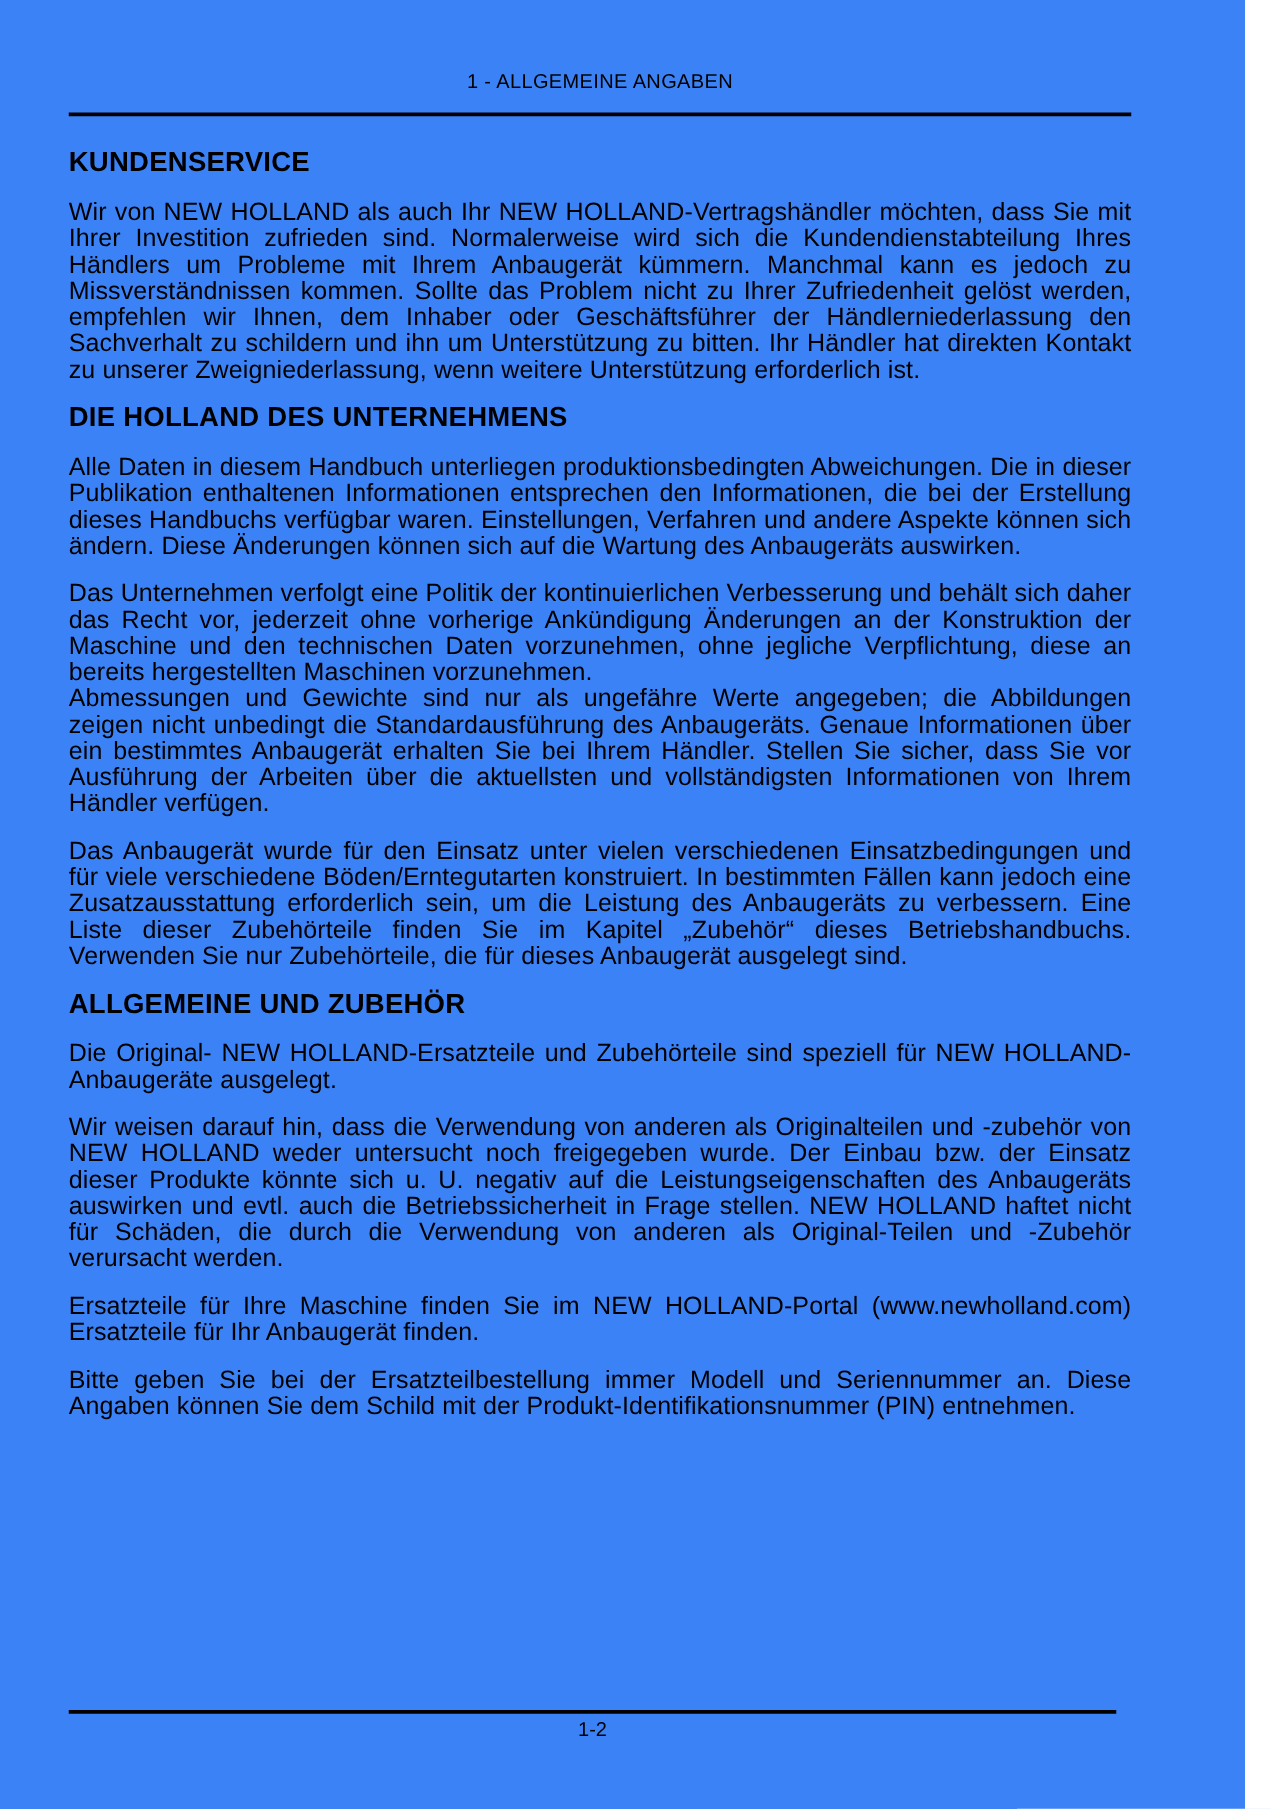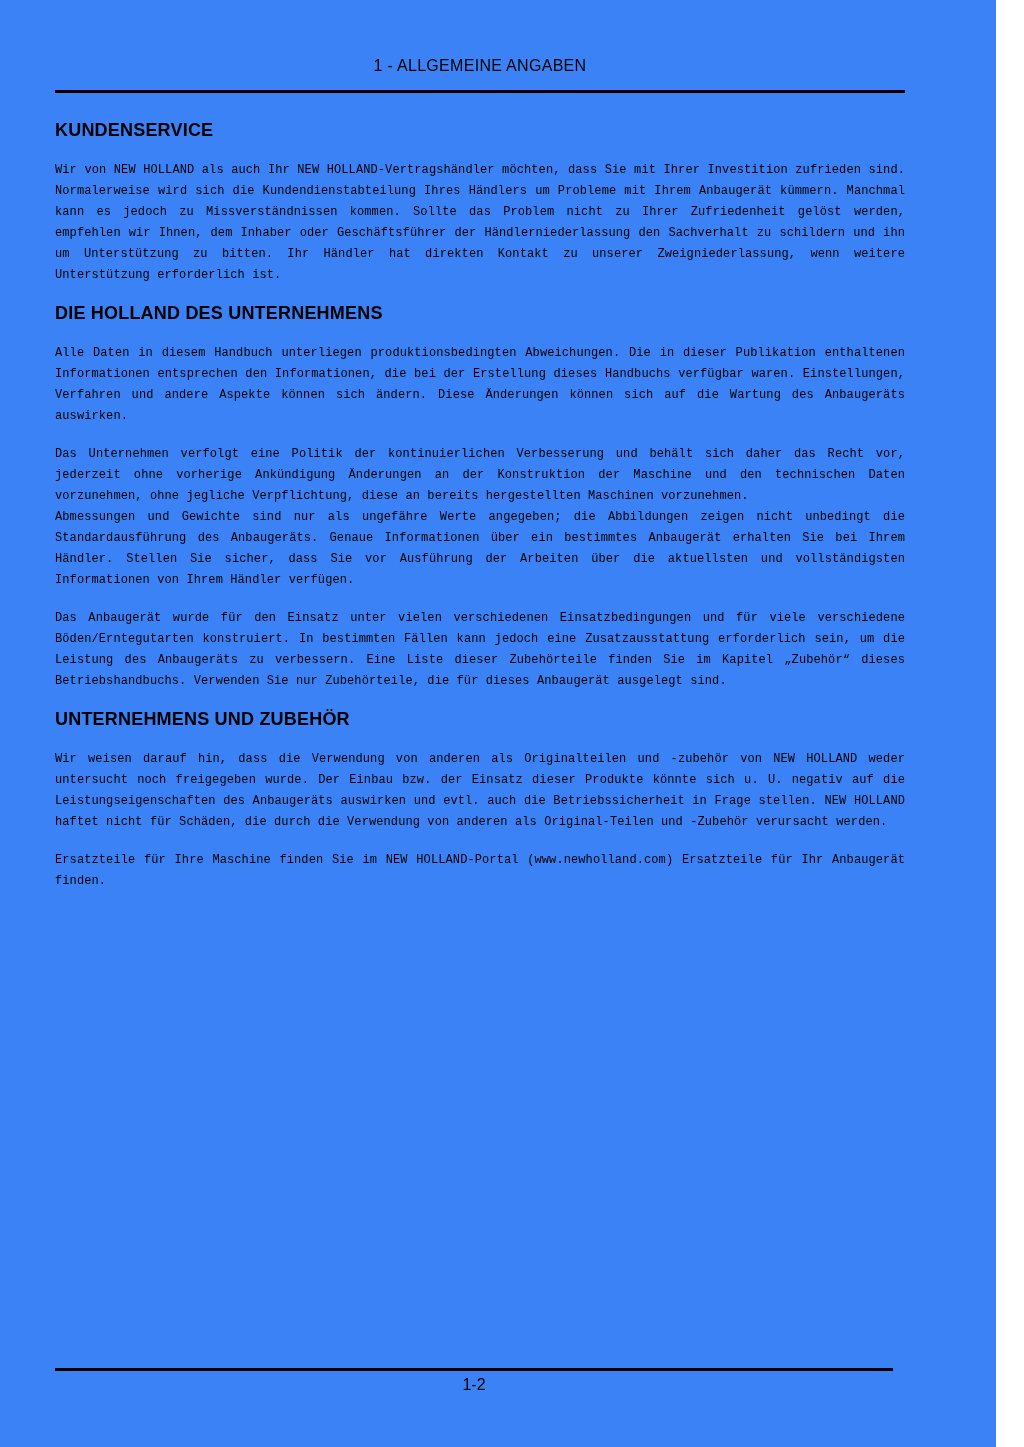--- a/index.html
+++ b/index.html
@@ -39,36 +39,35 @@
     border-top: 3px solid #000000;
     margin: 0;
   }
   .header-rule {
     margin-top: 15px;
   }
   section.doc-section {
     display: block;
   }
   h2.section-heading {
-    font-size: 18px;
+    font-size: 22px;
     line-height: 26px;
     font-weight: 700;
     margin: 14px 0 0 0;
     letter-spacing: 0.2px;
   }
   #sections > section:first-child h2.section-heading {
     margin-top: 24px;
   }
   p.paragraph {
-    font-size: 12px;
+    font-size: 20px;
     line-height: 21px;
     margin: 17px 0 0 0;
     text-align: justify;
     letter-spacing: 0.1px;
-    font-family: Liberation Mono, monospace;
   }
   p.paragraph.tight {
     margin-top: 0;
   }
   .footer {
     position: absolute;
     top: 1368px;
     left: 55px;
     right: 103px;
   }
@@ -97,23 +96,25 @@
   <p class="paragraph">Alle Daten in diesem Handbuch unterliegen produktionsbedingten Abweichungen. Die in dieser Publikation enthaltenen Informationen entsprechen den Informationen, die bei der Erstellung dieses Handbuchs verfügbar waren. Einstellungen, Verfahren und andere Aspekte können sich ändern. Diese Änderungen können sich auf die Wartung des Anbaugeräts auswirken.</p>
           <p class="paragraph">Das Unternehmen verfolgt eine Politik der kontinuierlichen Verbesserung und behält sich daher das Recht vor, jederzeit ohne vorherige Ankündigung Änderungen an der Konstruktion der Maschine und den technischen Daten vorzunehmen, ohne jegliche Verpflichtung, diese an bereits hergestellten Maschinen vorzunehmen.</p>
           <p class="paragraph tight">Abmessungen und Gewichte sind nur als ungefähre Werte angegeben; die Abbildungen zeigen nicht unbedingt die Standardausführung des Anbaugeräts. Genaue Informationen über ein bestimmtes Anbaugerät erhalten Sie bei Ihrem Händler. Stellen Sie sicher, dass Sie vor Ausführung der Arbeiten über die aktuellsten und vollständigsten Informationen von Ihrem Händler verfügen.</p>
         </section>
 
   <section class="doc-section">
   <p class="paragraph">Das Anbaugerät wurde für den Einsatz unter vielen verschiedenen Einsatzbedingungen und für viele verschiedene Böden/Erntegutarten konstruiert. In bestimmten Fällen kann jedoch eine Zusatzausstattung erforderlich sein, um die Leistung des Anbaugeräts zu verbessern. Eine Liste dieser Zubehörteile finden Sie im Kapitel „Zubehör“ dieses Betriebshandbuchs. Verwenden Sie nur Zubehörteile, die für dieses Anbaugerät ausgelegt sind.</p>
         </section>
 
   <section class="doc-section">
-    <h2 class="section-heading">UNTERNEHMENS UND ZUBEHÖR</h2>
+    <h2 class="section-heading">ALLGEMEINE UND ZUBEHÖR</h2>
+  <p class="paragraph">Die Original- NEW HOLLAND-Ersatzteile und Zubehörteile sind speziell für NEW HOLLAND-Anbaugeräte ausgelegt.</p>
           <p class="paragraph">Wir weisen darauf hin, dass die Verwendung von anderen als Originalteilen und -zubehör von NEW HOLLAND weder untersucht noch freigegeben wurde. Der Einbau bzw. der Einsatz dieser Produkte könnte sich u. U. negativ auf die Leistungseigenschaften des Anbaugeräts auswirken und evtl. auch die Betriebssicherheit in Frage stellen. NEW HOLLAND haftet nicht für Schäden, die durch die Verwendung von anderen als Original-Teilen und -Zubehör verursacht werden.</p>
           <p class="paragraph">Ersatzteile für Ihre Maschine finden Sie im NEW HOLLAND-Portal (www.newholland.com) Ersatzteile für Ihr Anbaugerät finden.</p>
+          <p class="paragraph">Bitte geben Sie bei der Ersatzteilbestellung immer Modell und Seriennummer an. Diese Angaben können Sie dem Schild mit der Produkt-Identifikationsnummer (PIN) entnehmen.</p>
         </section>
 </div>
   </div>
 
   <div class="footer">
     <hr class="rule footer-rule">
     <div class="page-number">1-2</div>
   </div>
 </div>
 

